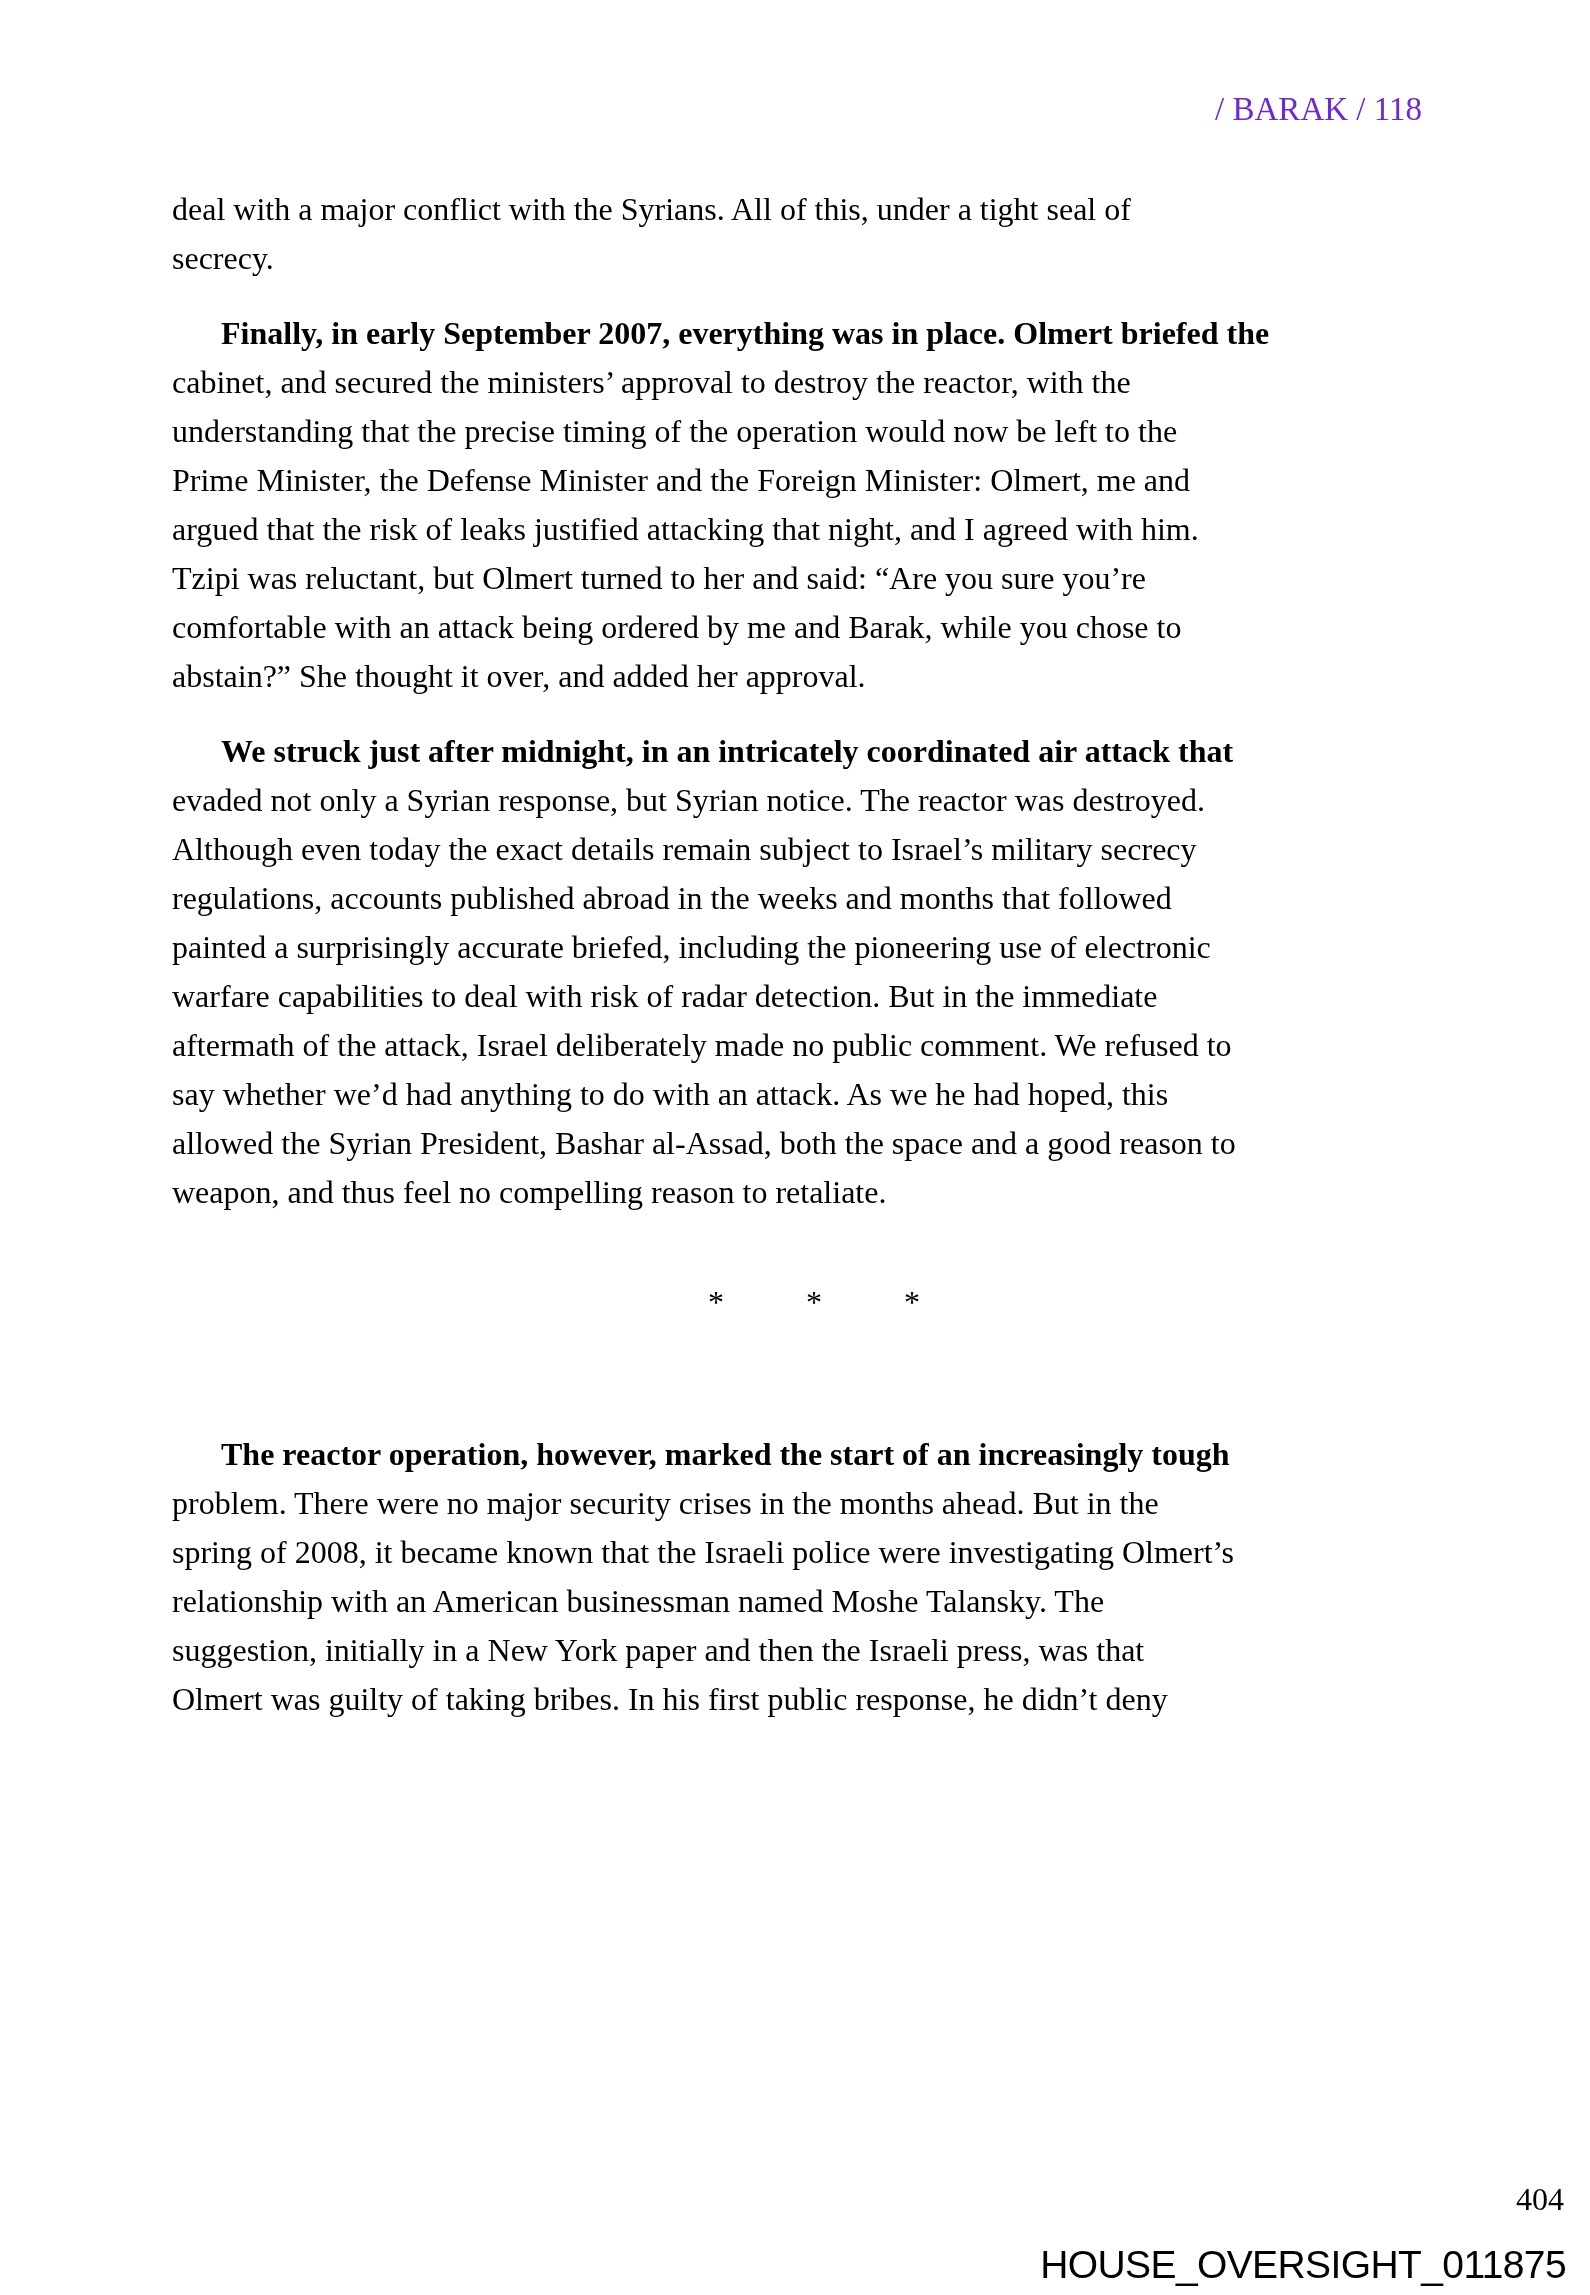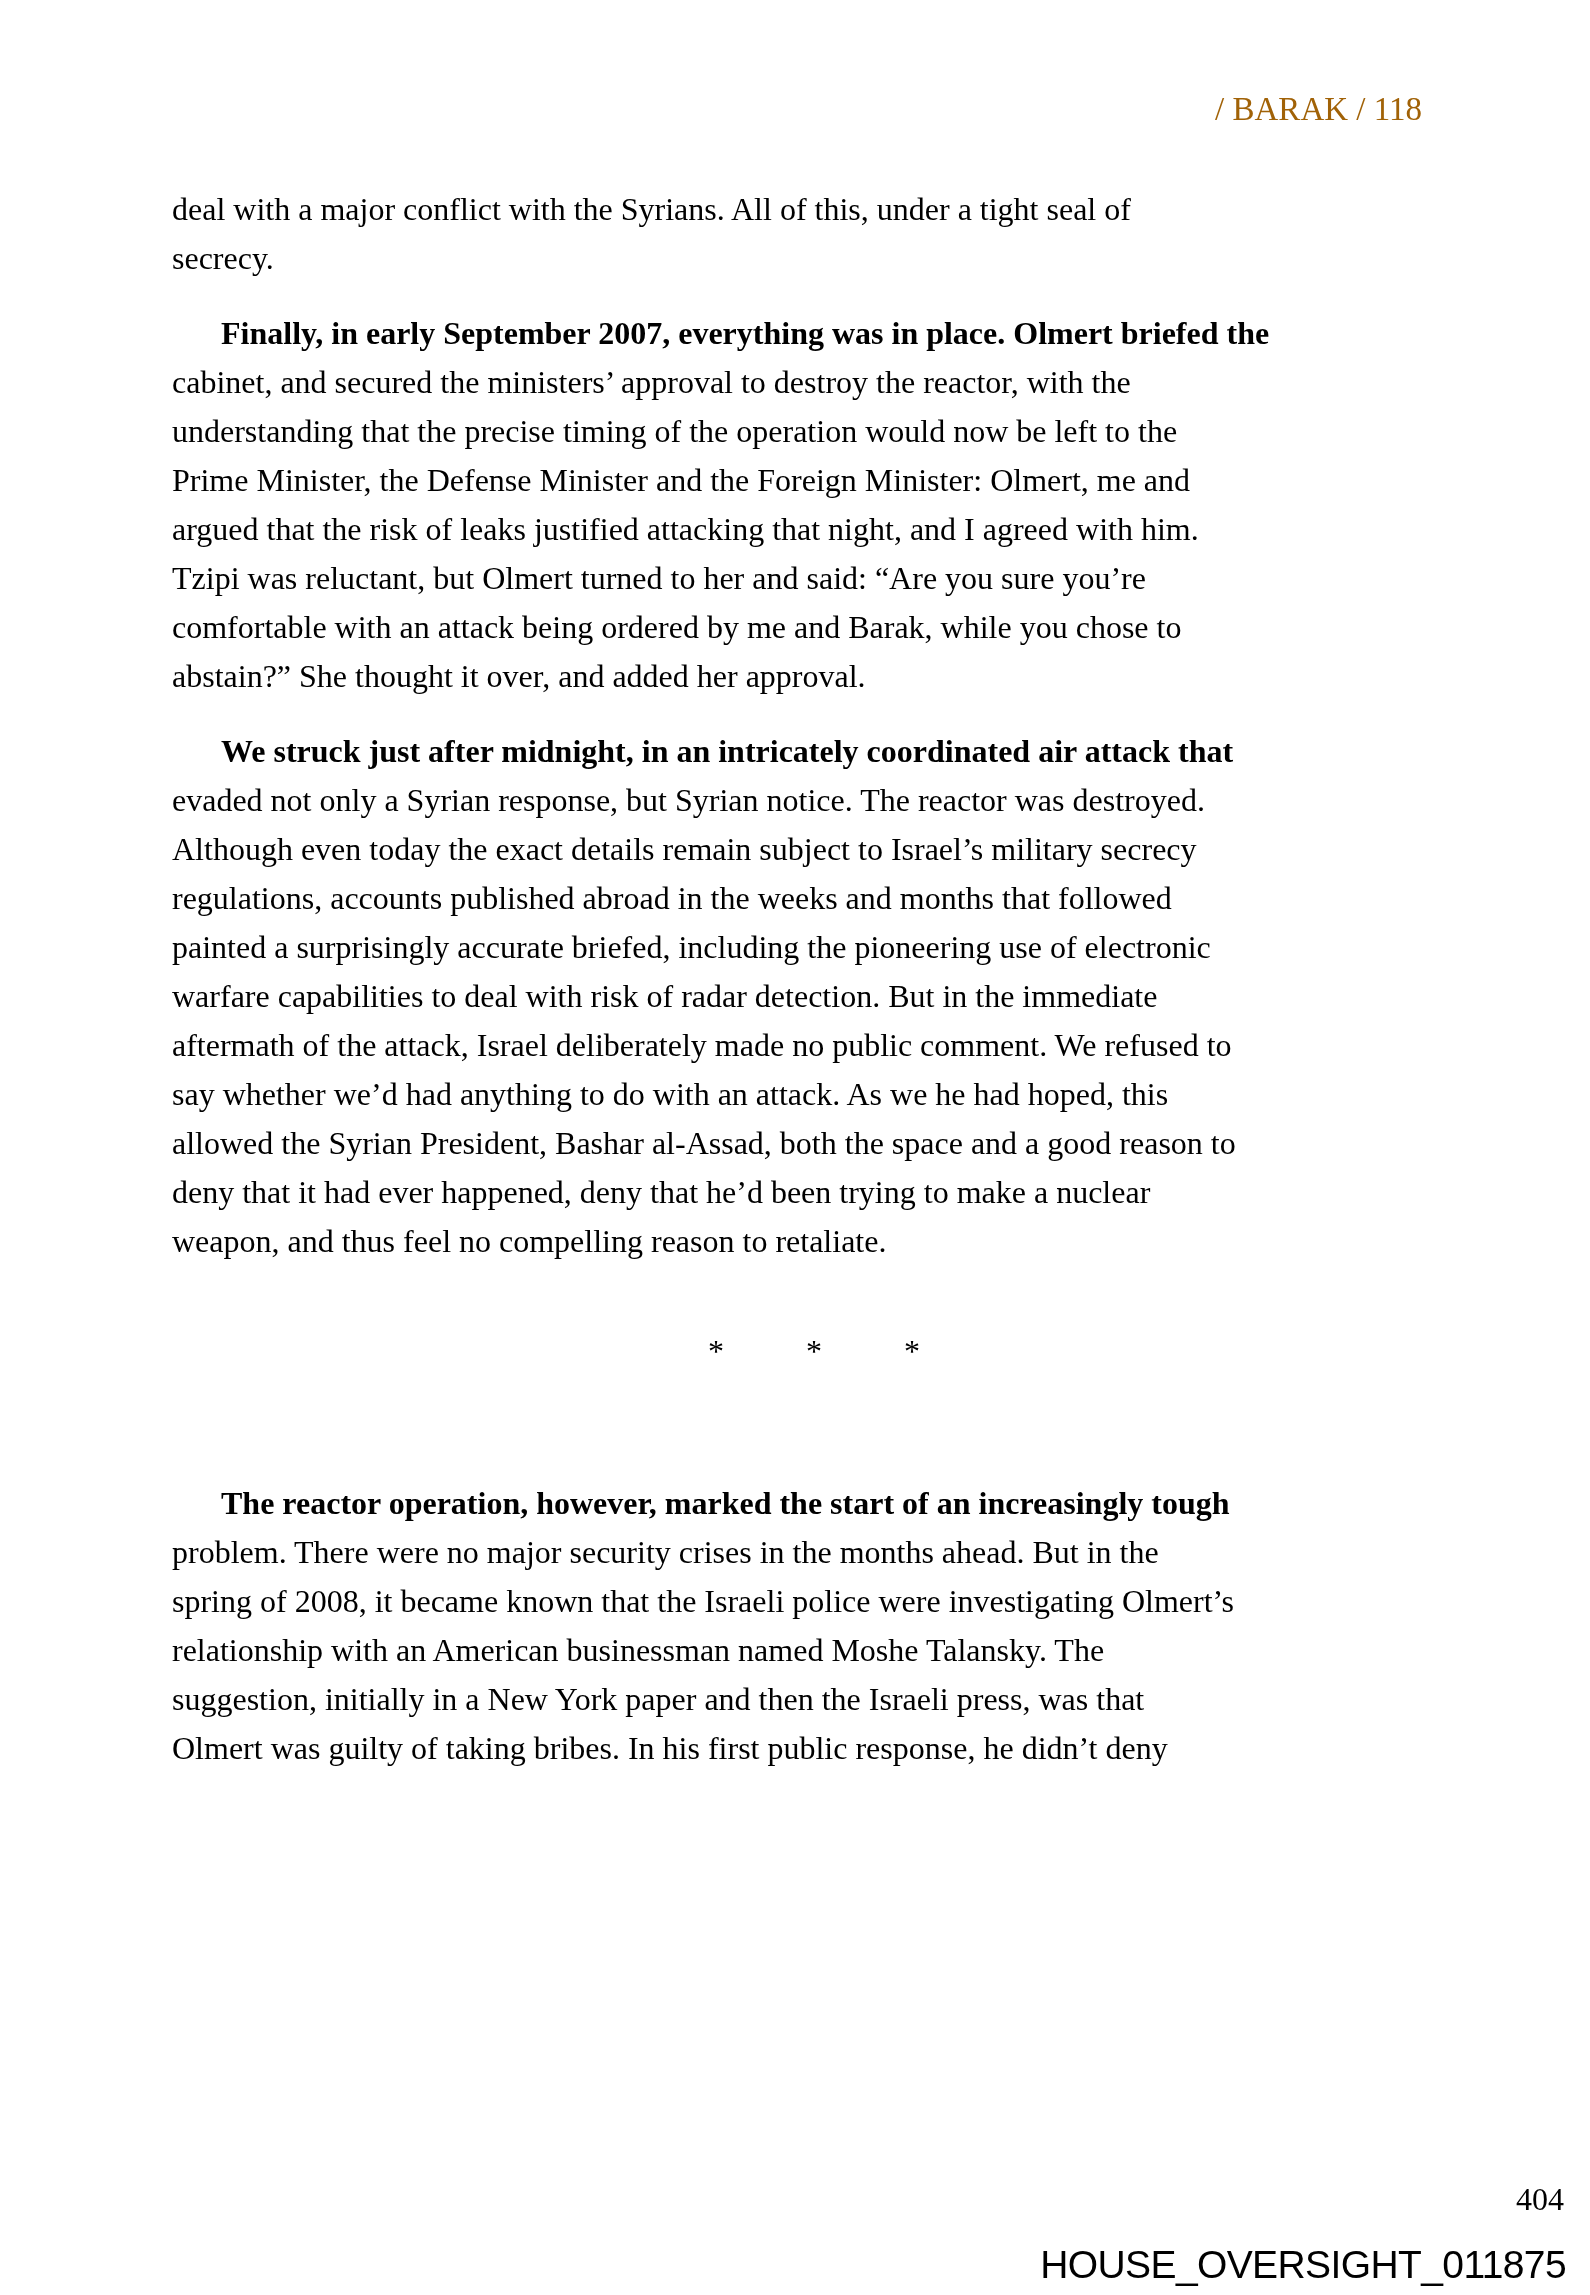--- a/index.html
+++ b/index.html
@@ -16,21 +16,21 @@
     font-family: "Liberation Serif", "DejaVu Serif", serif;
     overflow: hidden;
   }
   .running-header {
     position: absolute;
     top: 90px;
     right: 169px;
     font-size: 33px;
     line-height: 1.2;
     white-space: nowrap;
-    color: #a16207;
+    color: #6d28d9;
   }
   .content {
     position: absolute;
     left: 172px;
     right: 135px;
     top: 185px;
     font-size: 32px;
     line-height: 49px;
     text-align: left;
   }
@@ -101,21 +101,20 @@
     <div class="paragraph">
       <div class="text-line indent">We struck just after midnight, in an intricately coordinated air attack that</div>
       <div class="text-line">evaded not only a Syrian response, but Syrian notice. The reactor was destroyed.</div>
       <div class="text-line">Although even today the exact details remain subject to Israel’s military secrecy</div>
       <div class="text-line">regulations, accounts published abroad in the weeks and months that followed</div>
       <div class="text-line">painted a surprisingly accurate briefed, including the pioneering use of electronic</div>
       <div class="text-line">warfare capabilities to deal with risk of radar detection. But in the immediate</div>
       <div class="text-line">aftermath of the attack, Israel deliberately made no public comment. We refused to</div>
       <div class="text-line">say whether we’d had anything to do with an attack. As we he had hoped, this</div>
       <div class="text-line">allowed the Syrian President, Bashar al-Assad, both the space and a good reason to</div>
-      <div class="text-line">deny that it had ever happened, deny that he’d been trying to make a nuclear</div>
       <div class="text-line">weapon, and thus feel no compelling reason to retaliate.</div>
     </div>
 
     <div class="separator">* * *</div>
 
     <div class="paragraph">
       <div class="text-line indent">The reactor operation, however, marked the start of an increasingly tough</div>
       <div class="text-line">problem. There were no major security crises in the months ahead. But in the</div>
       <div class="text-line">spring of 2008, it became known that the Israeli police were investigating Olmert’s</div>
       <div class="text-line">relationship with an American businessman named Moshe Talansky. The</div>

